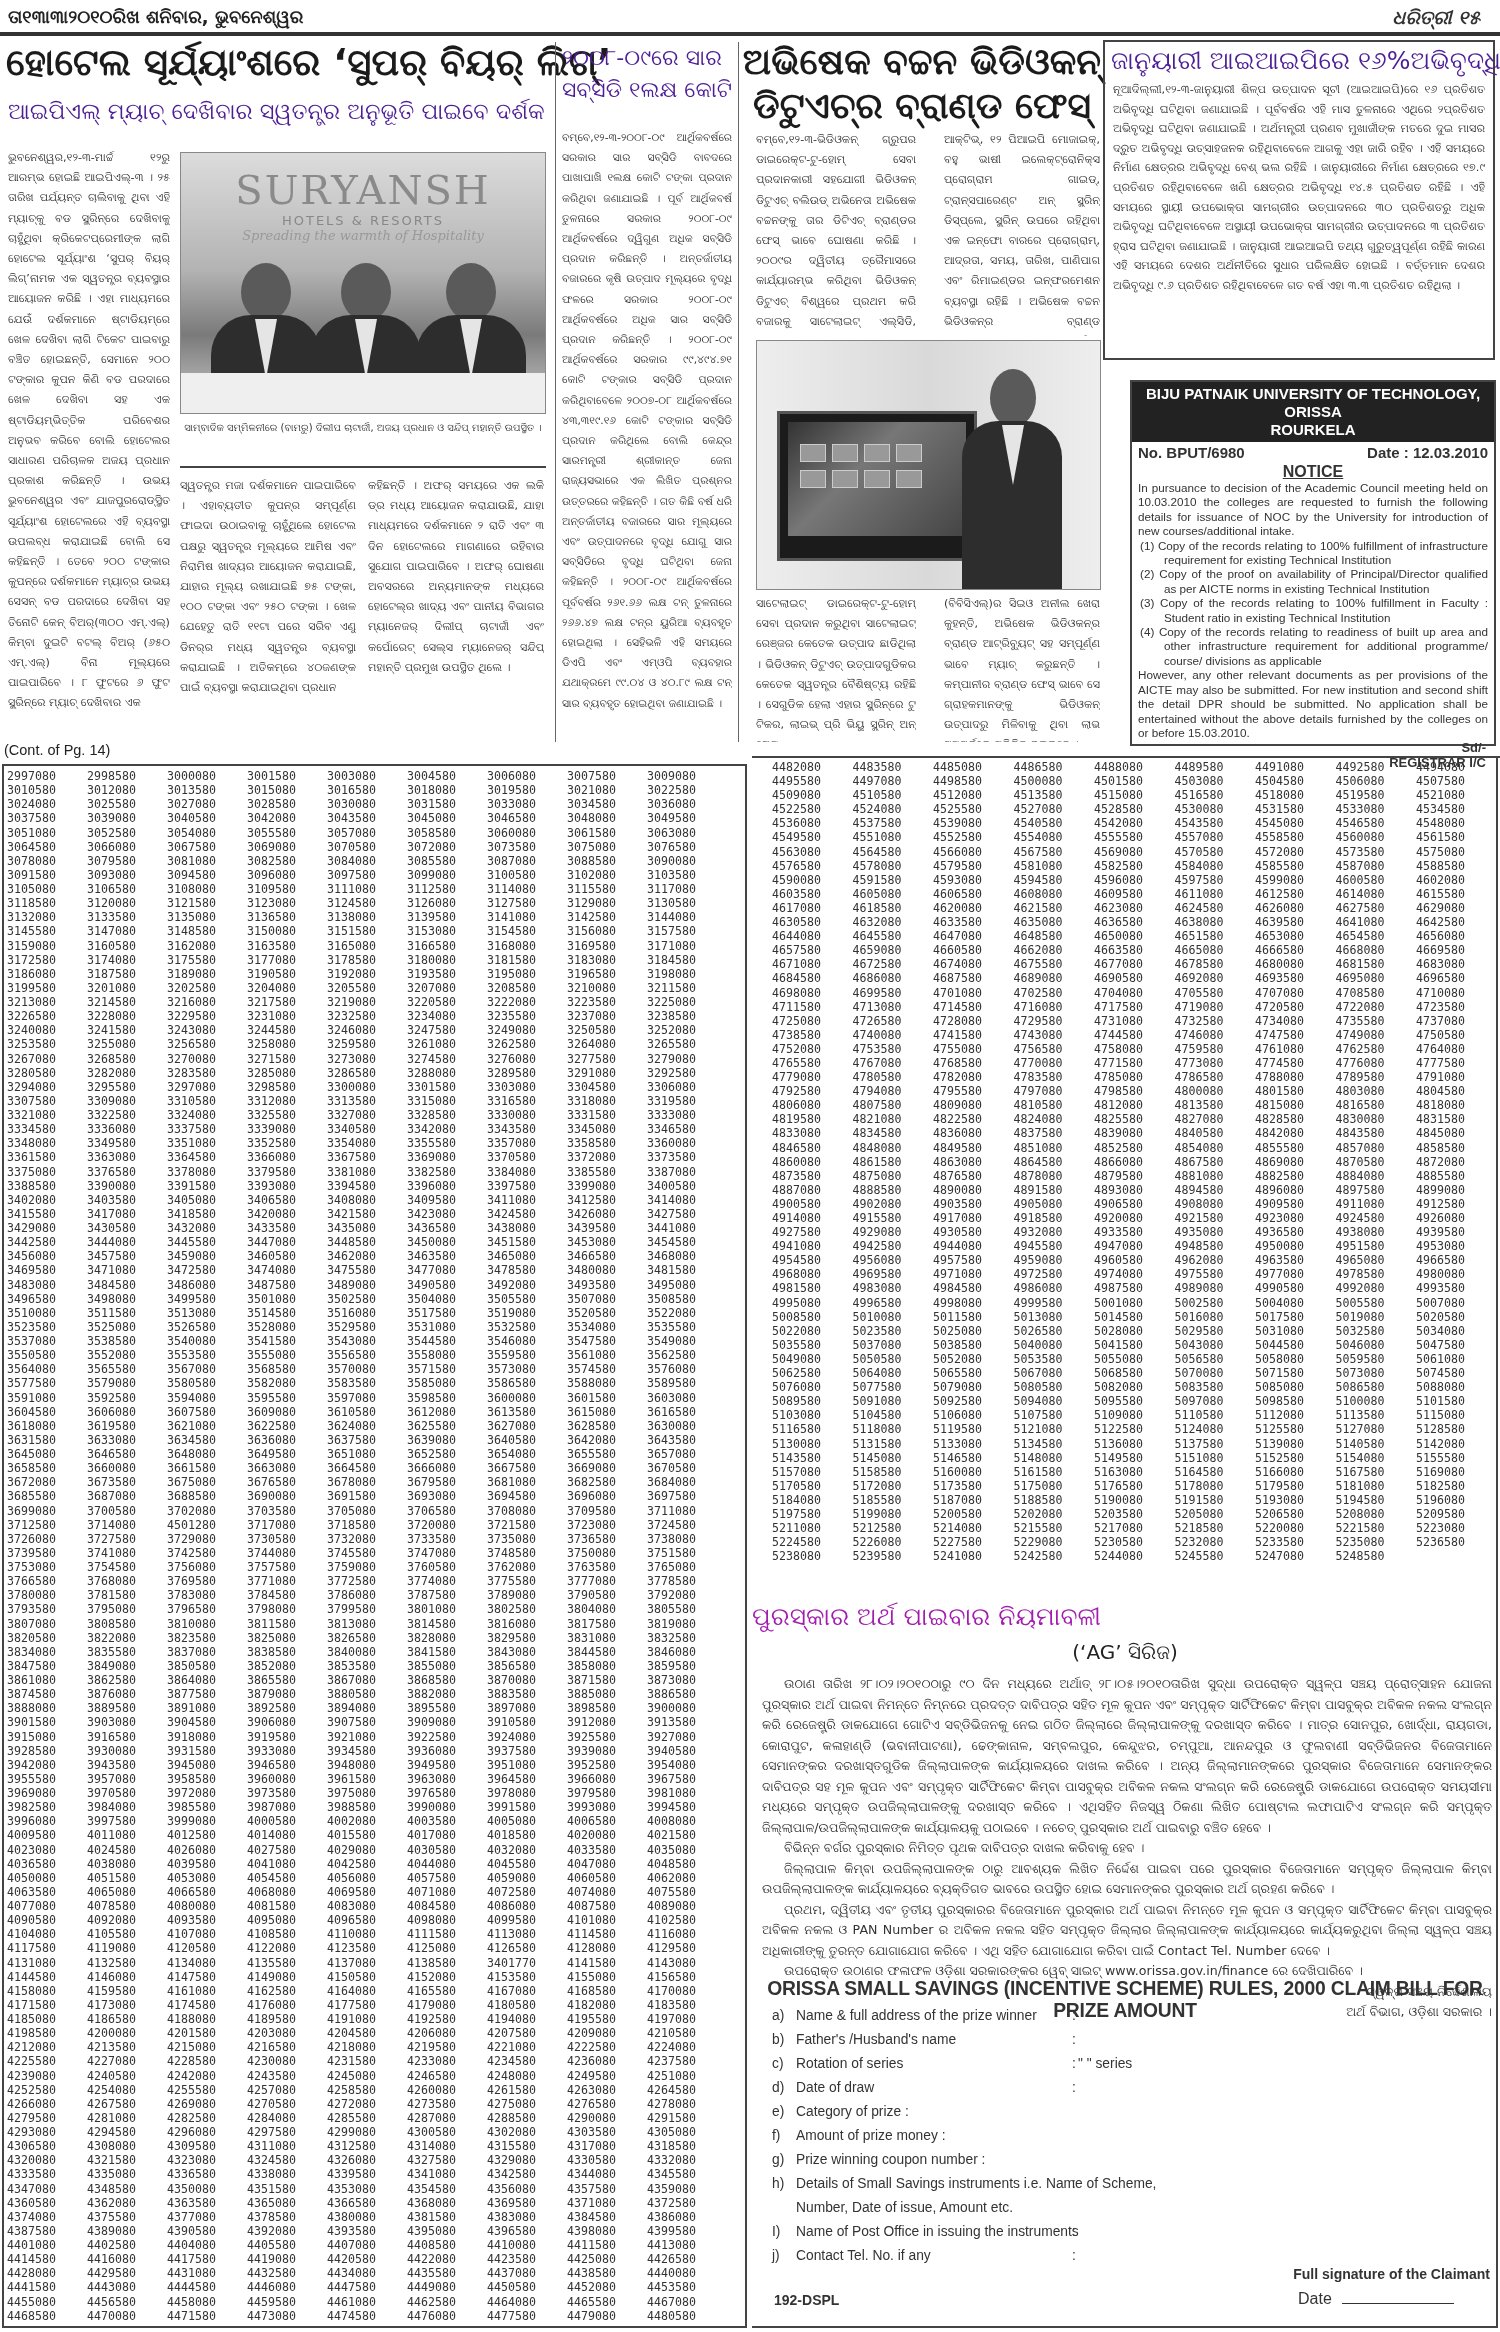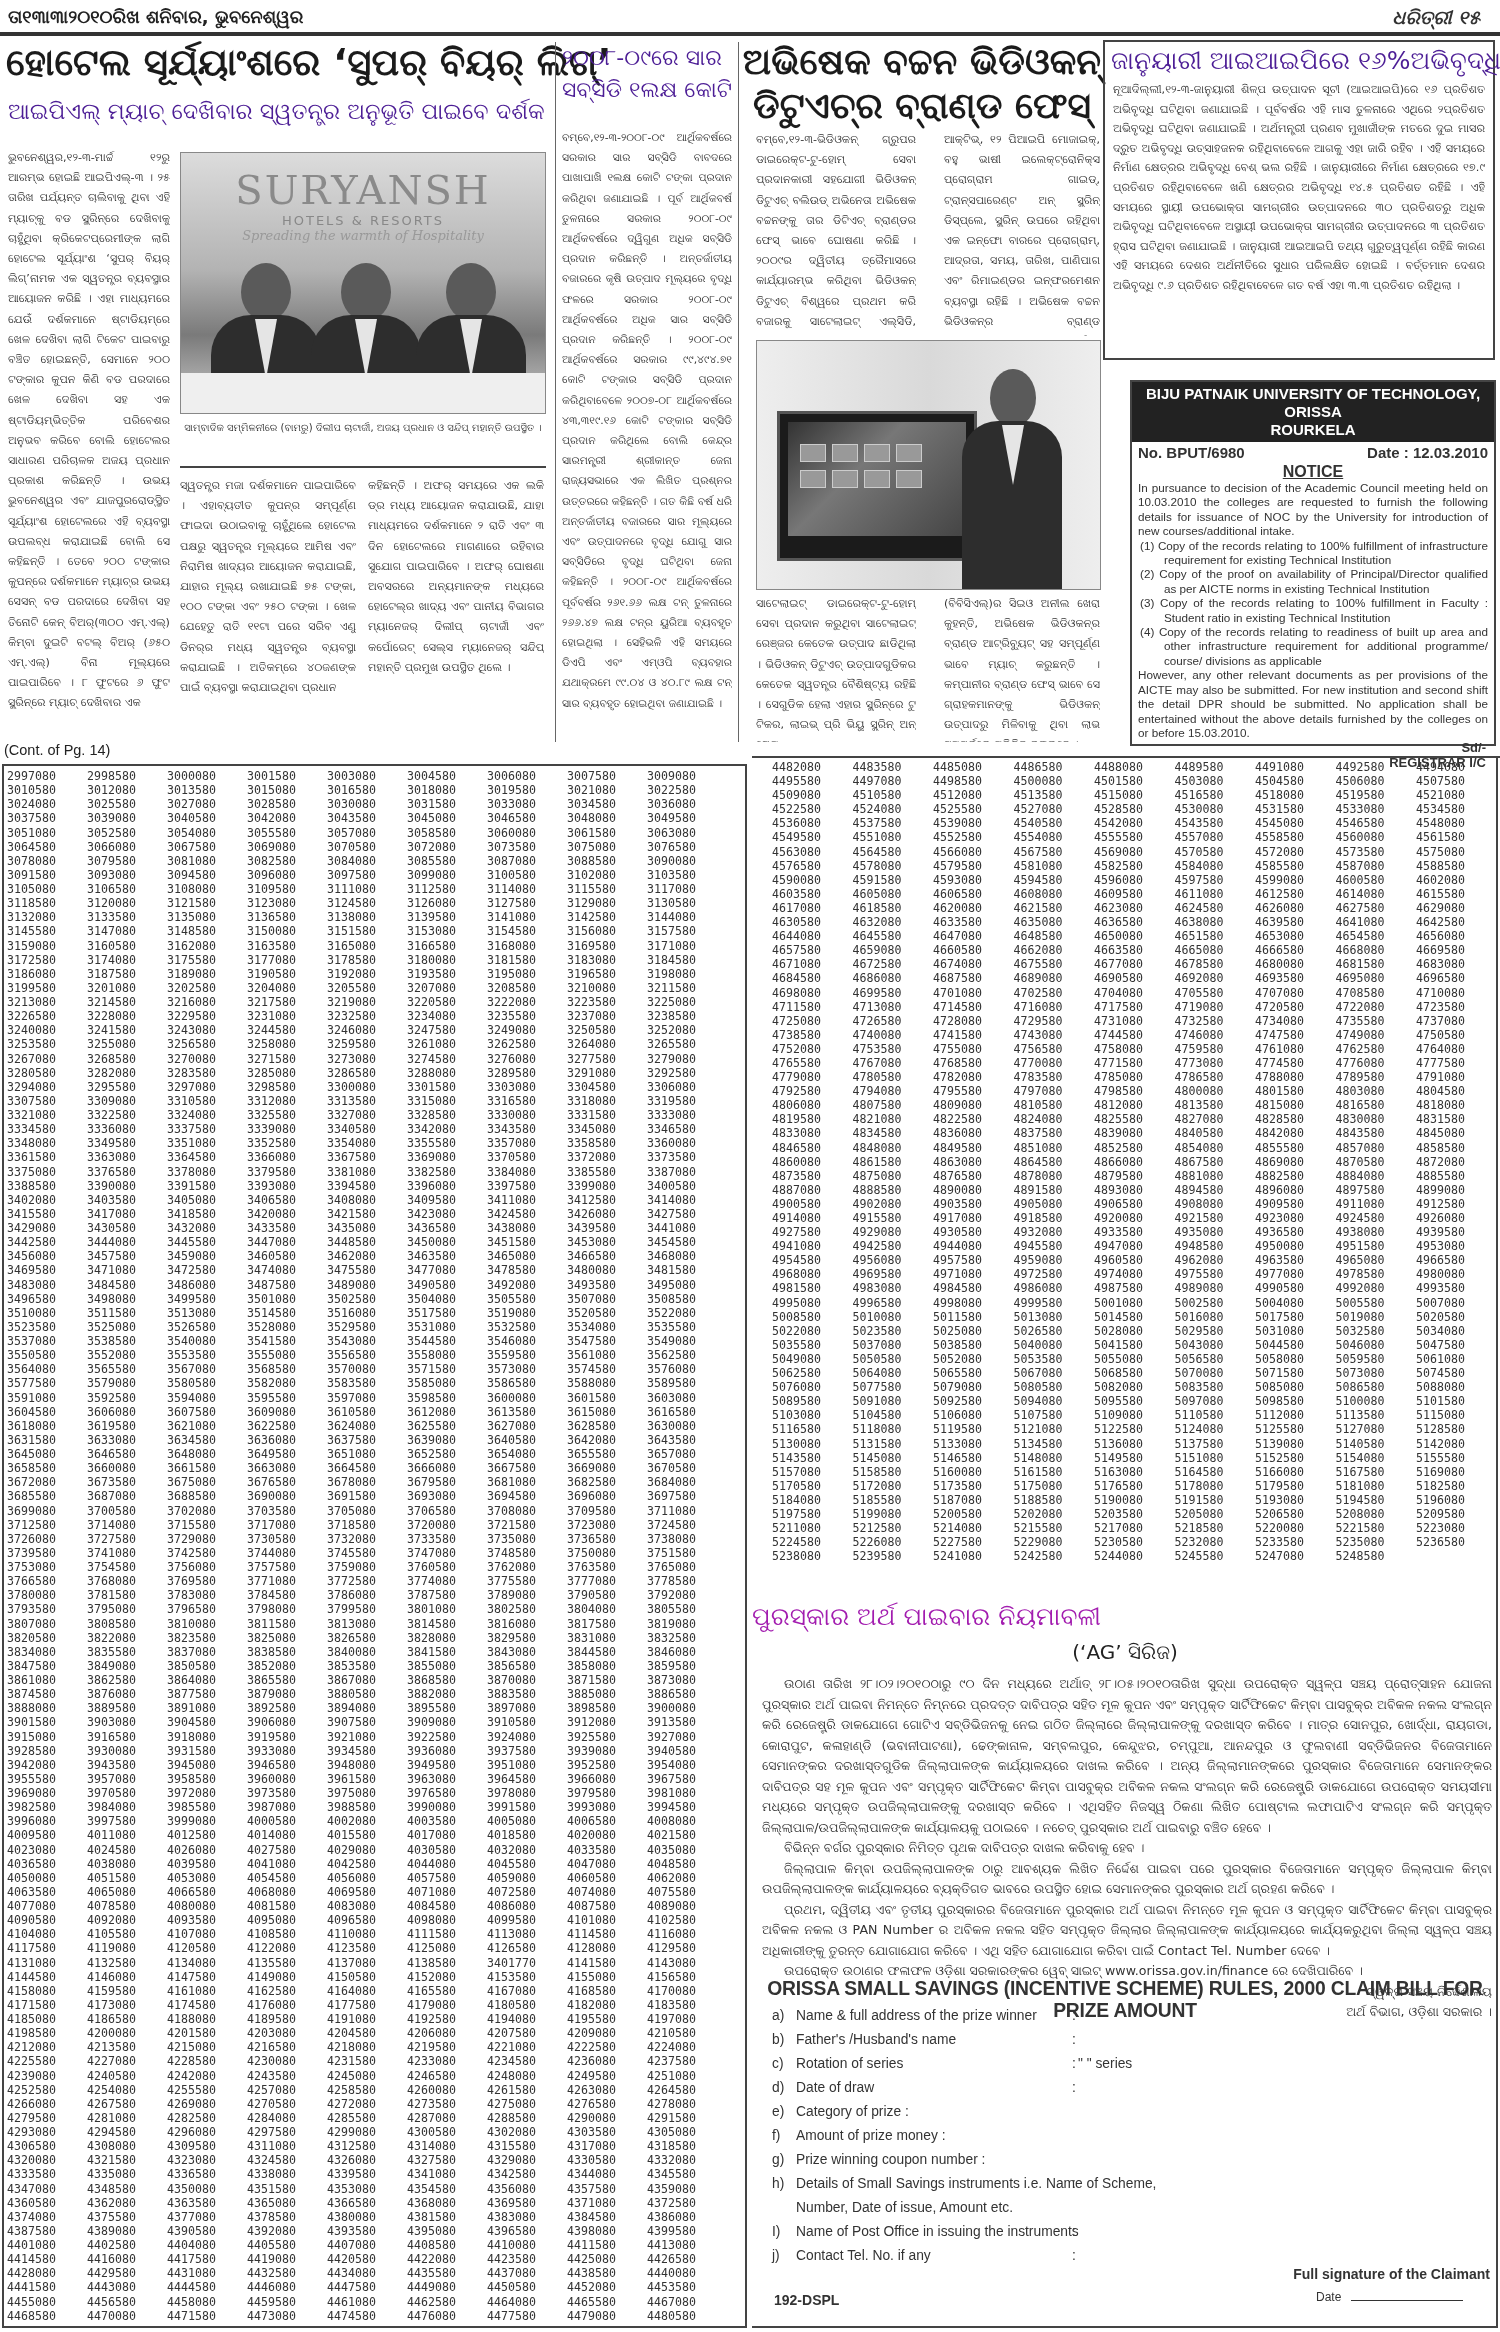--- a/index.html
+++ b/index.html
@@ -622,21 +622,21 @@
       <span>3700580</span>
       <span>3702080</span>
       <span>3703580</span>
       <span>3705080</span>
       <span>3706580</span>
       <span>3708080</span>
       <span>3709580</span>
       <span>3711080</span>
       <span>3712580</span>
       <span>3714080</span>
-      <span>3715580</span>
+      <span>4501280</span>
       <span>3717080</span>
       <span>3718580</span>
       <span>3720080</span>
       <span>3721580</span>
       <span>3723080</span>
       <span>3724580</span>
       <span>3726080</span>
       <span>3727580</span>
       <span>3729080</span>
       <span>3730580</span>
@@ -1738,18 +1738,18 @@
         <span class="after"></span>
       </div>
       <div class="row" style="top: 270px;">
         <span class="lbl">j)</span>
         <span class="txt">Contact Tel. No. if any</span>
         <span class="colon">:</span>
         <span class="after"></span>
       </div>
     </div>
   <div style="position:absolute; right:8px; top:288px; font-weight:bold; font-size:14px;">Full signature of the Claimant</div>
-  <div style="position:absolute; right:2px; top:312px; font-size:12px; width:180px;">
+  <div style="position:absolute; right:20px; top:312px; font-size:16px; width:180px;">
     <span>Date</span>
     <span style="display:inline-block; width:112px; border-bottom:1px solid #333; margin-left:6px;"></span>
   </div>
   <div style="position:absolute; left:22px; top:314px; font-weight:bold; font-size:14px;">192-DSPL</div>
 </div>
 
 </body></html>

